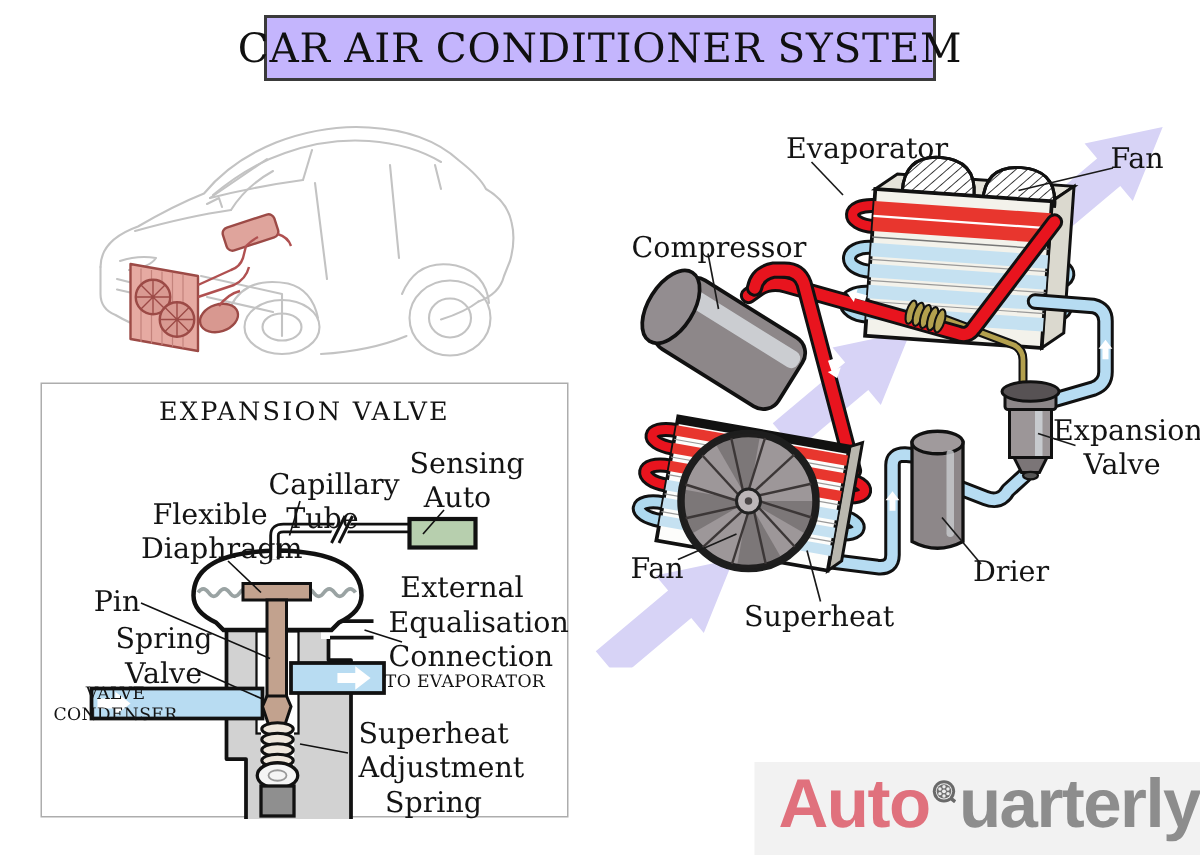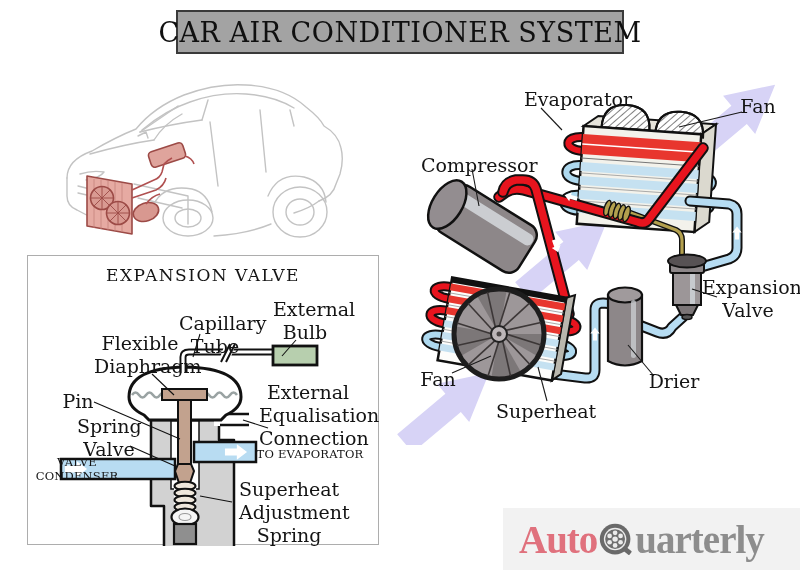--- a/index.html
+++ b/index.html
@@ -1,30 +1,30 @@
 <!DOCTYPE html>
 <html><head>
 <meta charset="utf-8">
 <style>
   html,body{margin:0;padding:0;background:#fff;}
   .canvas{position:relative;width:800px;height:570px;background:#ffffff;overflow:hidden;
           font-family:"DejaVu Serif",serif;}
   .title-box{position:absolute;left:176px;top:10px;width:448px;height:44px;box-sizing:border-box;
-             border:2px solid #3a3a3a;background:#a3a3a3;display:flex;align-items:center;justify-content:center;}
+             border:2px solid #3a3a3a;background:#c4b5fd;display:flex;align-items:center;justify-content:center;}
   .title-box span{font-size:27px;color:#101010;letter-spacing:.5px;white-space:nowrap;}
   .panel{position:absolute;left:27px;top:255px;width:352px;height:290px;box-sizing:border-box;
          border:1px solid #adadad;background:#fff;}
   .panel-title{position:absolute;left:0;top:9px;width:100%;text-align:center;font-size:17px;
                letter-spacing:1.5px;color:#141414;}
   .lbl{position:absolute;text-align:center;font-size:19px;line-height:1.22;color:#141414;}
   .lbl.small{font-size:11.5px;letter-spacing:.2px;}
   svg{position:absolute;display:block;}
   .logo{position:absolute;left:503px;top:508px;width:297px;height:62px;background:#f2f2f2;
-        display:flex;align-items:center;padding-left:16px;box-sizing:border-box;
-        font-family:Liberation Serif, serif;font-weight:bold;font-size:39px;letter-spacing:-1px;}
+        display:flex;padding-left:16px;box-sizing:border-box;
+        font-family:Liberation Sans, sans-serif;font-weight:bold;font-size:46px;letter-spacing:-1px;}
   .logo-auto{color:#e0717d;}
   .logo-rest{color:#8d8d8d;}
   .wheel{position:static;width:36px;height:36px;margin:2px 1px 0 1px;}
 </style>
 </head>
 <body>
 
 <div class="canvas">
 
   <div class="title-box">
@@ -313,21 +313,21 @@
         <line x1="268" y1="84" x2="254" y2="100"></line>
         <line x1="124" y1="118" x2="146" y2="139"></line>
         <line x1="66" y1="146" x2="152" y2="183"></line>
         <line x1="102" y1="190" x2="147" y2="210"></line>
         <line x1="240" y1="172" x2="215" y2="164"></line>
         <line x1="204" y1="246" x2="172" y2="240"></line>
       </g>
     </svg>
 
     <div class="lbl" style="left:151px;top:56px;width:72px">Capillary Tube</div>
-    <div class="lbl" style="left:245px;top:42px;width:64px">External Bulb</div>
+    <div class="lbl" style="left:245px;top:42px;width:64px">Sensing Auto</div>
     <div class="lbl" style="left:66px;top:76px;width:92px">Flexible Diaphragm</div>
     <div class="lbl" style="left:29px;top:134px;width:42px">Pin</div>
     <div class="lbl" style="left:49px;top:159px;width:64px">Spring Valve</div>
     <div class="lbl small" style="left:1px;top:199px;width:96px">VALVE CONDENSER</div>
     <div class="lbl small" style="left:225px;top:191px;width:114px">TO EVAPORATOR</div>
     <div class="lbl" style="left:231px;top:125px;width:98px">External Equalisation Connection</div>
     <div class="lbl" style="left:211px;top:222px;width:100px">Superheat Adjustment Spring</div>
   </div>
 
   <div class="logo">

